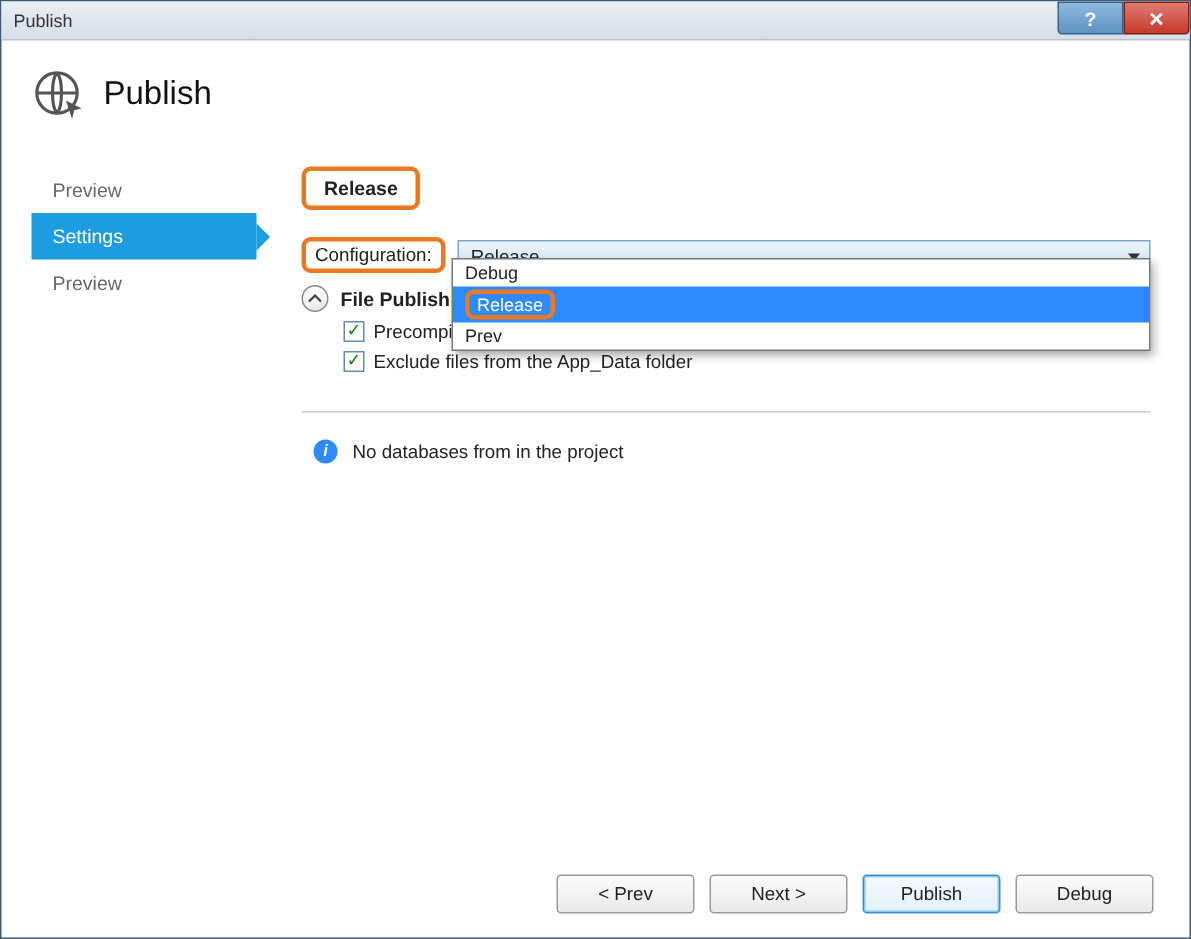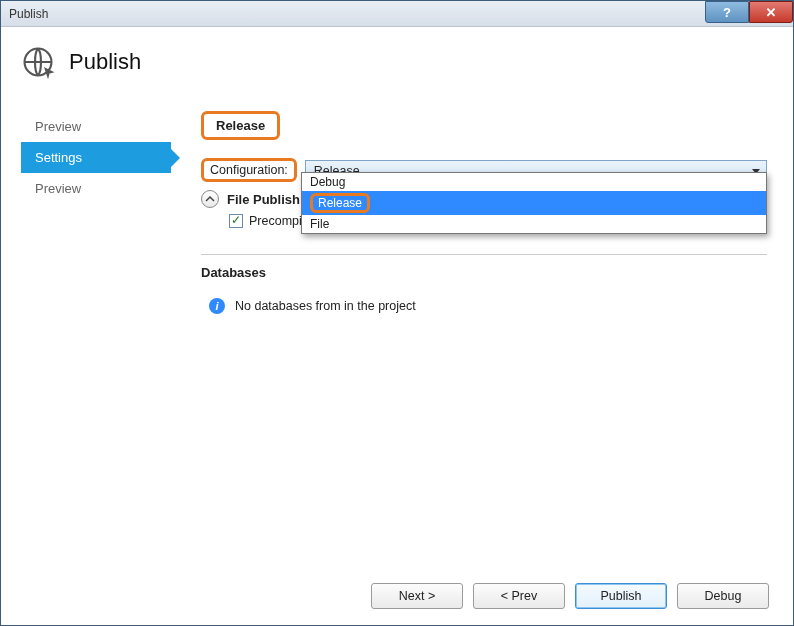--- a/index.html
+++ b/index.html
@@ -246,52 +246,55 @@
           <span class="select-arrow"></span>
         </div>
       </div>
 
       
       <div class="dropdown">
         <div class="dropdown-item">Debug</div>
         <div class="dropdown-item selected">
           <span class="inner-box">Release</span>
         </div>
-        <div class="dropdown-item">File</div>
+        <div class="dropdown-item">Prev</div>
       </div>
 
       
       <div class="expander-row">
         <div class="expander-btn">
           <svg width="10" height="10" viewBox="0 0 10 10">
               <path d="M1 7 L5 3 L9 7" fill="none" stroke="#444" stroke-width="1.5"></path>
             </svg>
         </div>
         <span class="expander-title">File Publish Options</span>
       </div>
 
       <div class="checkbox-row">
         <div class="chk checked"></div>
         <span>Precompile during publishing</span>
         <span class="link">Configure</span>
       </div>
 
+      <div class="checkbox-row">
+        <div class="chk checked"></div>
+        <span>Exclude files from the App_Data folder</span>
+      </div>
 
       <div class="hr-line"></div>
 
-      <div class="section-heading">Databases</div>
 
       <div class="info-row">
         <span class="info-icon">i</span>
         <span>No databases from in the project</span>
       </div>
 
     </div>
   </div>
 
   <div class="footer">
+    <button class="btn">&lt; Prev</button>
     <button class="btn">Next &gt;</button>
-    <button class="btn">&lt; Prev</button>
     <button class="btn primary">Publish</button>
     <button class="btn">Debug</button>
   </div>
 
 </div>
 
 </body></html>

